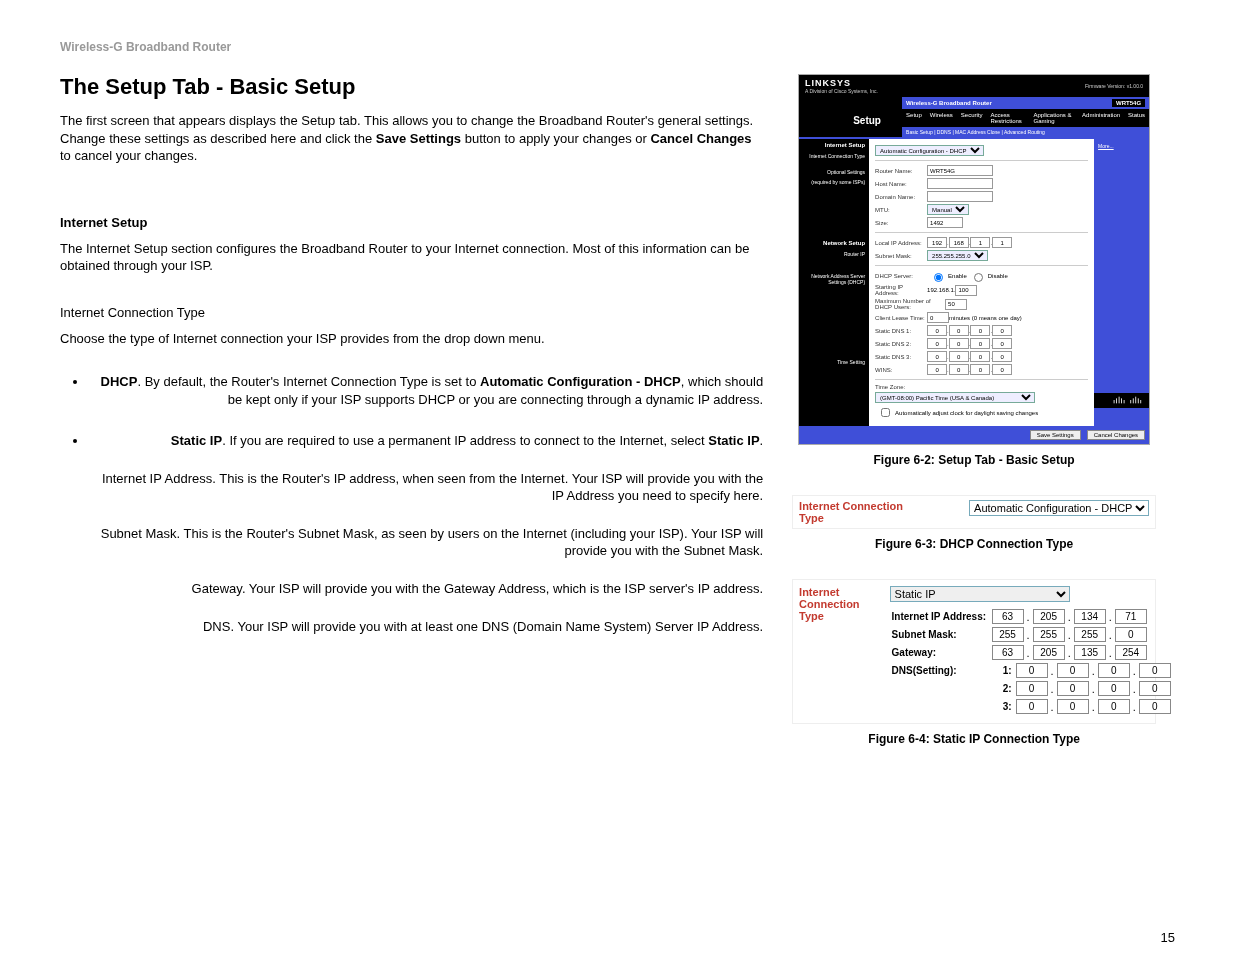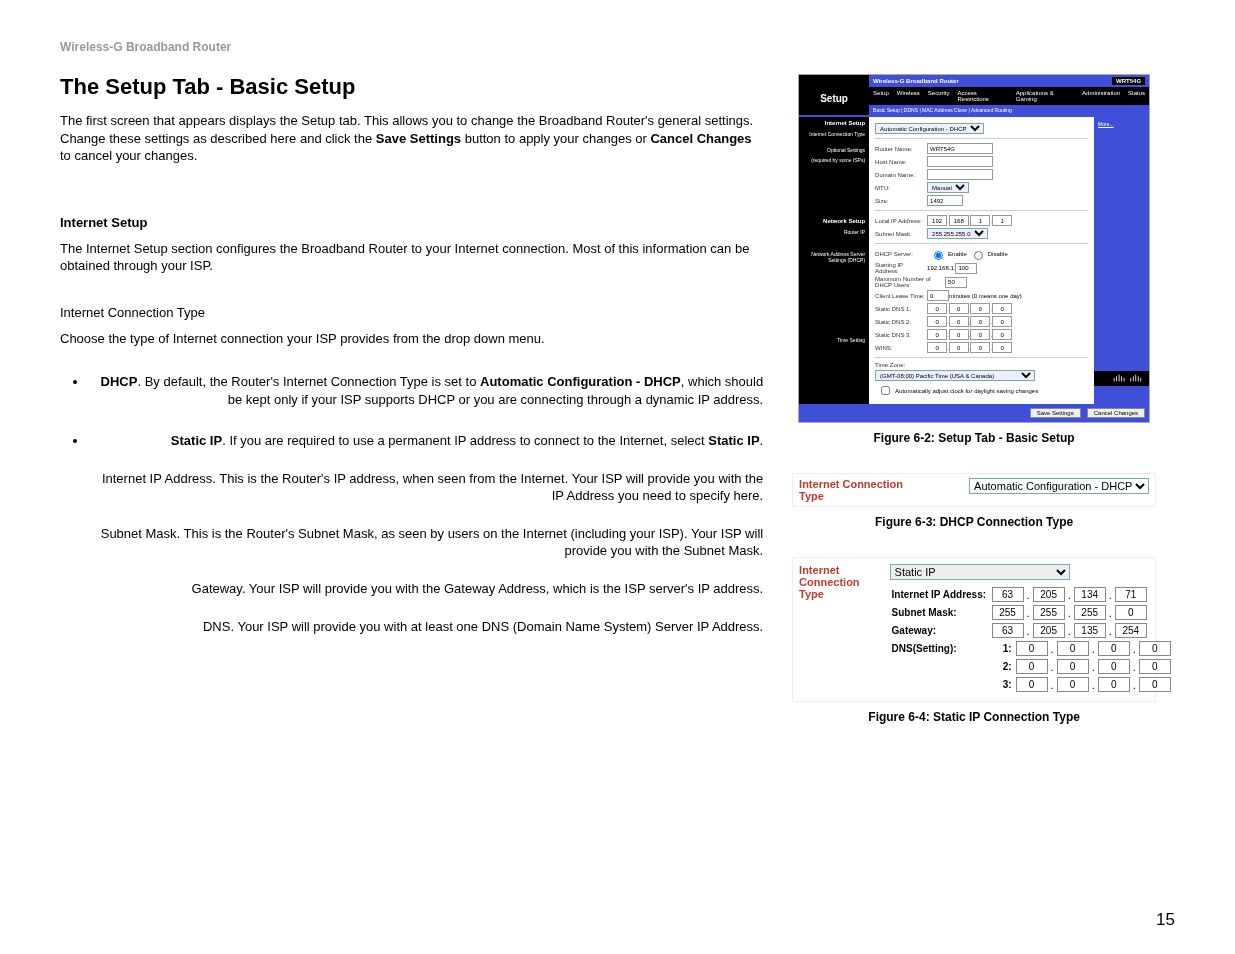--- a/index.html
+++ b/index.html
@@ -59,43 +59,43 @@
   .glossary {
     font-size: 12px;
     font-style: italic;
     margin-top: 30px;
     padding-left: 55px;
   }
   .glossary b { font-style: italic; }
   .page-num {
     position: absolute;
     right: 60px;
-    bottom: 24px;
-    font-size: 17px;
+    bottom: 9px;
+    font-size: 13px;
   }
 
   
   .router-shot {
     border: 1px solid #aaa;
     font-size: 6px;
     background: #fff;
     width: 350px;
     margin: 0 auto;
   }
   .rs-top { background:#000; color:#fff; padding:3px 6px; display:flex; justify-content:space-between; align-items:center;}
   .rs-top .brand { font-size:9px; font-weight:bold; letter-spacing:1px;}
   .rs-top .brand-sub { font-size:5px; color:#ccc;}
   .rs-body { display:flex;}
   .rs-left { width:70px; background:#000; color:#fff;}
   .rs-left .sec { background:#000; color:#fff; text-align:right; font-weight:bold; padding:3px 4px; font-size:6px;}
   .rs-left .sub { color:#fff; text-align:right; padding:2px 4px; font-size:5px;}
   .rs-right { flex:1; display:flex;}
   .rs-mid { flex:1; background:#fff;}
   .rs-side { width:55px; background:#3f4fd8;}
-  .rs-navbar { background:#000000; border-bottom:2px solid #3f4fd8;}
+  .rs-navbar { background:#000000; border-bottom:2px solid #3f4fd8;padding-left:33px;}
   .rs-navrow1 { display:flex; justify-content:space-between; align-items:center; background:#3f4fd8; color:#fff; padding:2px 4px; font-size:6px; font-weight:bold;}
   .rs-navrow1 .model { background:#000; padding:1px 4px;}
   .rs-tabs { display:flex; background:#000; color:#fff; font-size:6px;}
   .rs-tabs span { padding:3px 4px; }
   .rs-subtabs { background:#3f4fd8; color:#fff; font-size:5px; padding:2px 4px;}
   .rs-form { padding:4px 6px; font-size:6px;}
   .rs-form .row { display:flex; align-items:center; margin:2px 0;}
   .rs-form .lbl { width:52px; color:#333;}
   .rs-form input { font-size:6px; height:9px; border:1px solid #999; padding:0 2px;}
   .rs-form select { font-size:6px; height:11px; border:1px solid #7a9; background:#eef;}
@@ -160,20 +160,27 @@
         <p class="indent">Subnet Mask. This is the Router's Subnet Mask, as seen by users on the Internet (including your ISP). Your ISP will provide you with the Subnet Mask.</p>
         <p class="indent">Gateway. Your ISP will provide you with the Gateway Address, which is the ISP server's IP address.</p>
         <p class="indent">DNS. Your ISP will provide you with at least one DNS (Domain Name System) Server IP Address.</p>
       </li>
     </ul>
   </div>
 
   <div class="right-col">
 
     <div class="router-shot">
+      <div class="rs-top">
+        <div>
+          <div class="brand">LINKSYS</div>
+          <div class="brand-sub">A Division of Cisco Systems, Inc.</div>
+        </div>
+        <div style="font-size:5px;color:#ccc;">Firmware Version: v1.00.0</div>
+      </div>
       <div class="rs-navbar">
         <div style="display:flex;">
           <div style="width:70px;background:#000;"></div>
           <div style="flex:1;">
             <div class="rs-navrow1">
               <span>Wireless-G Broadband Router</span>
               <span class="model">WRT54G</span>
             </div>
           </div>
         </div>

